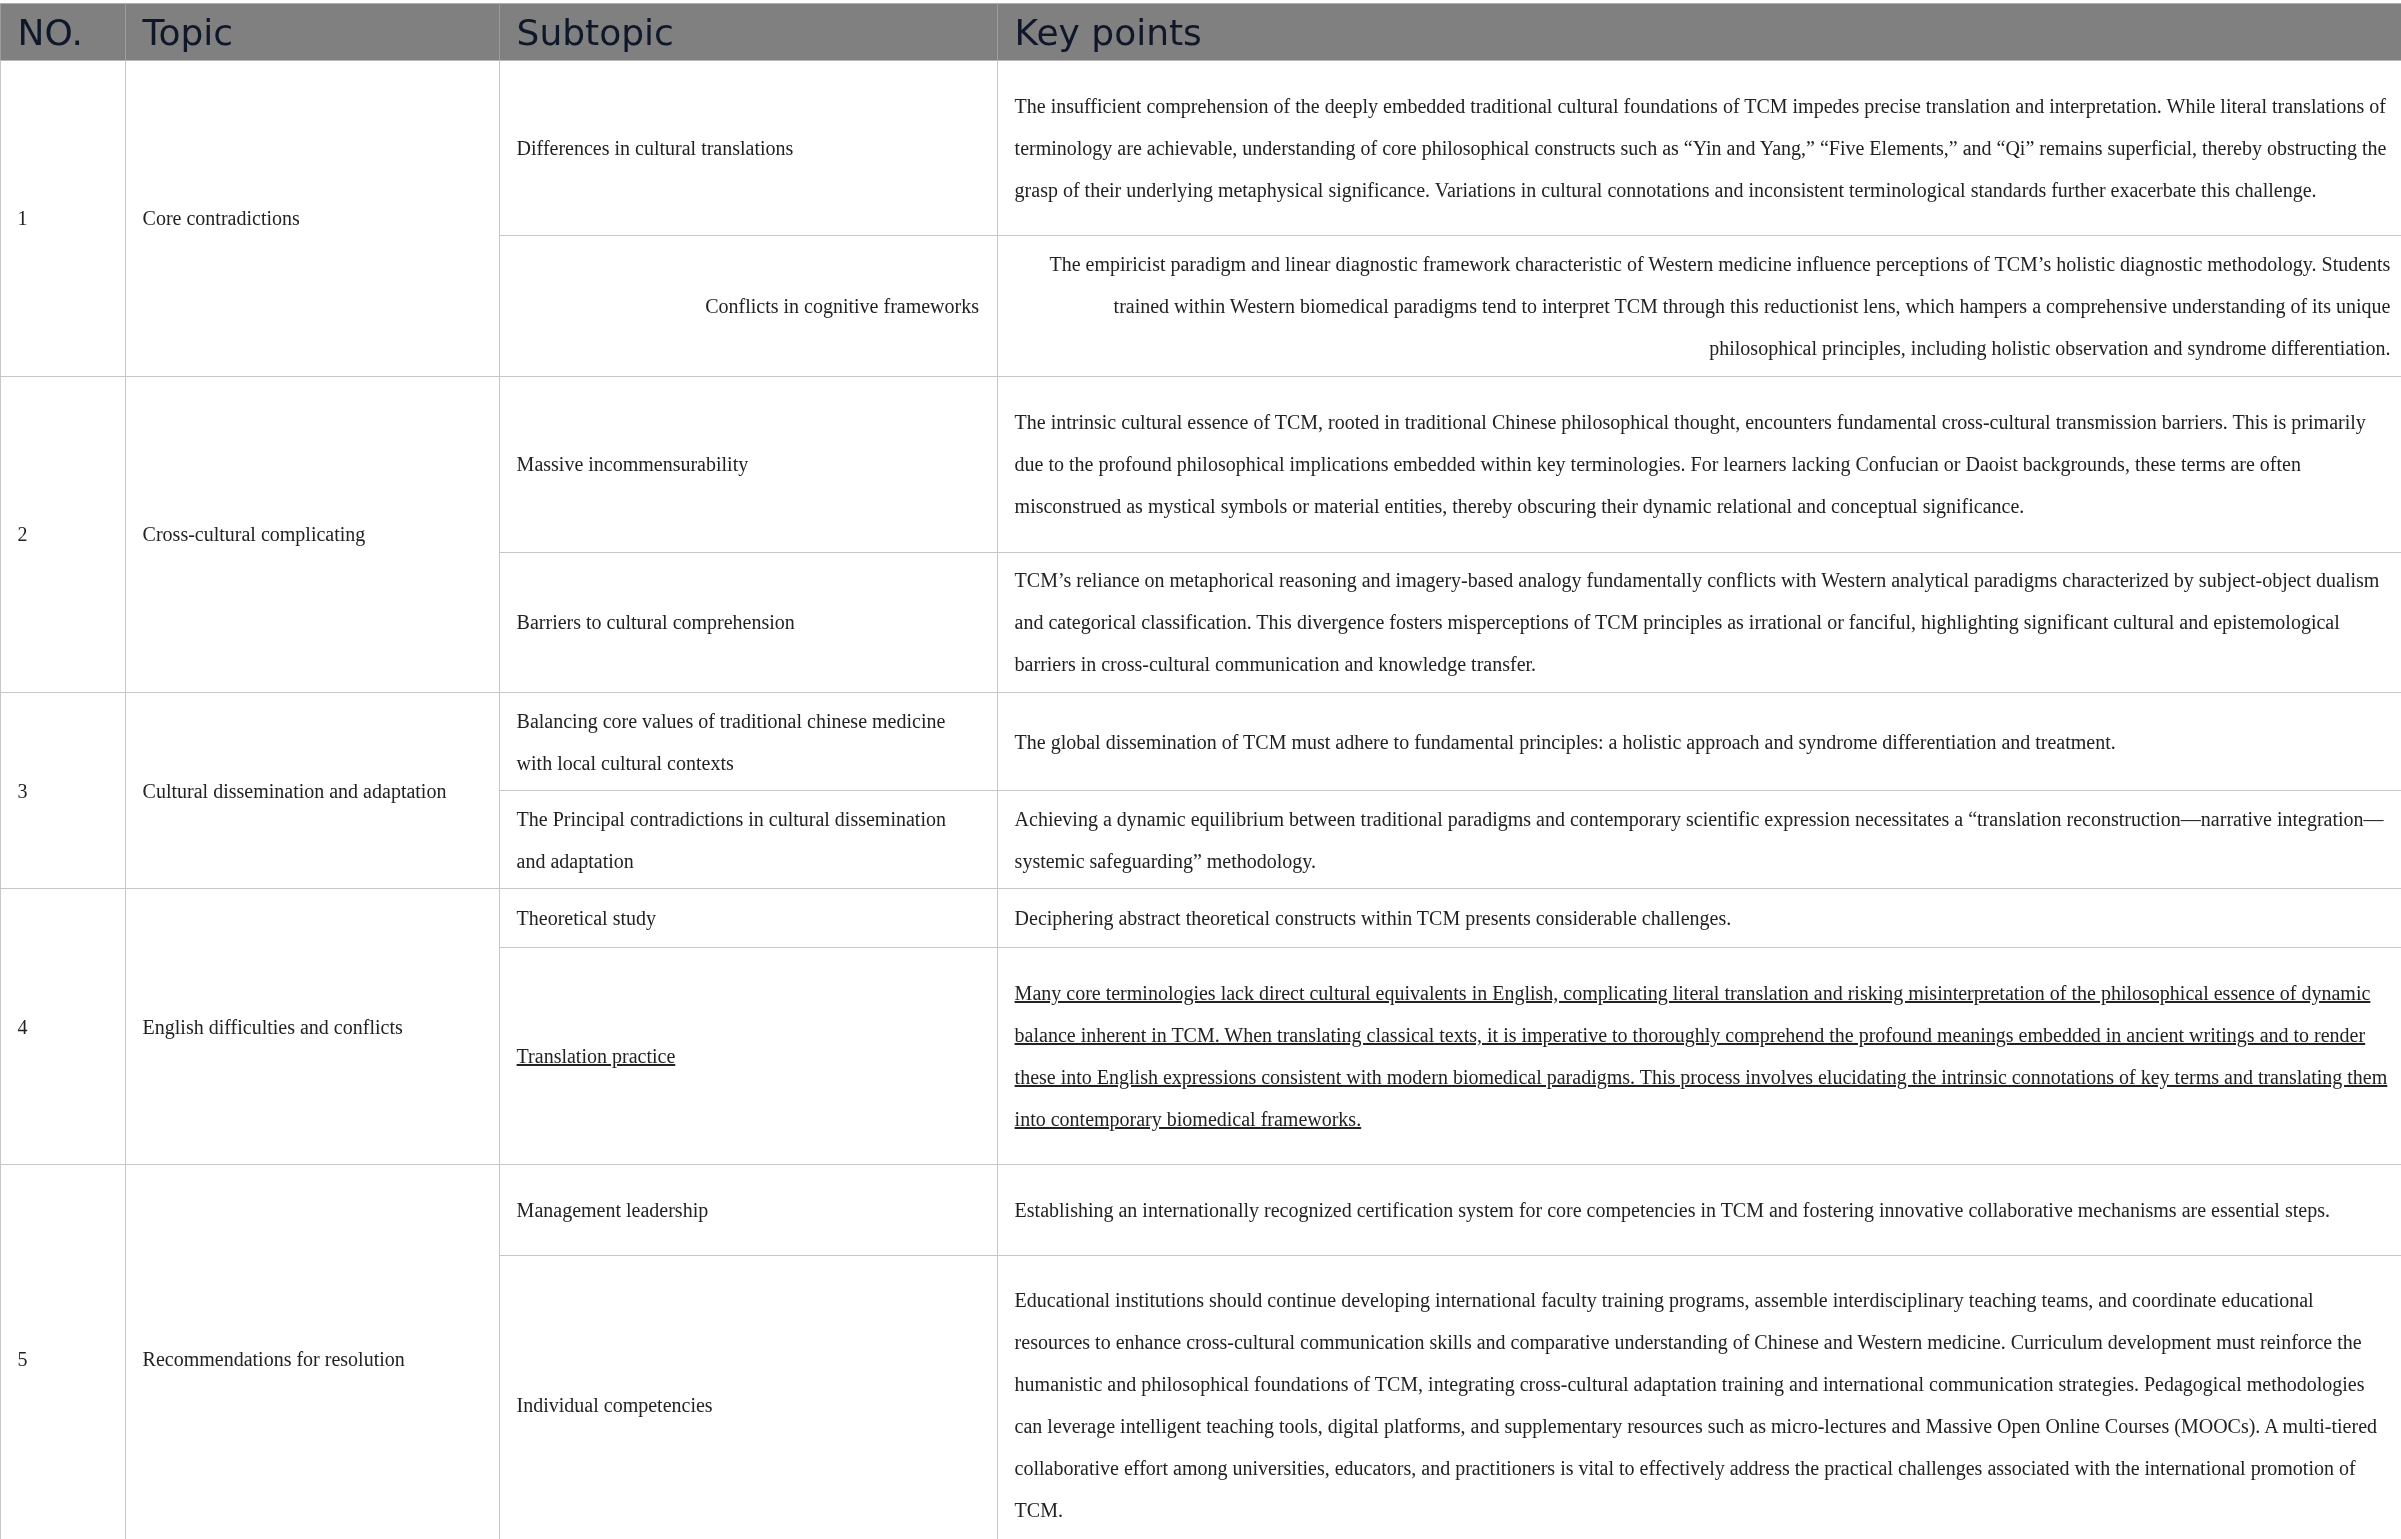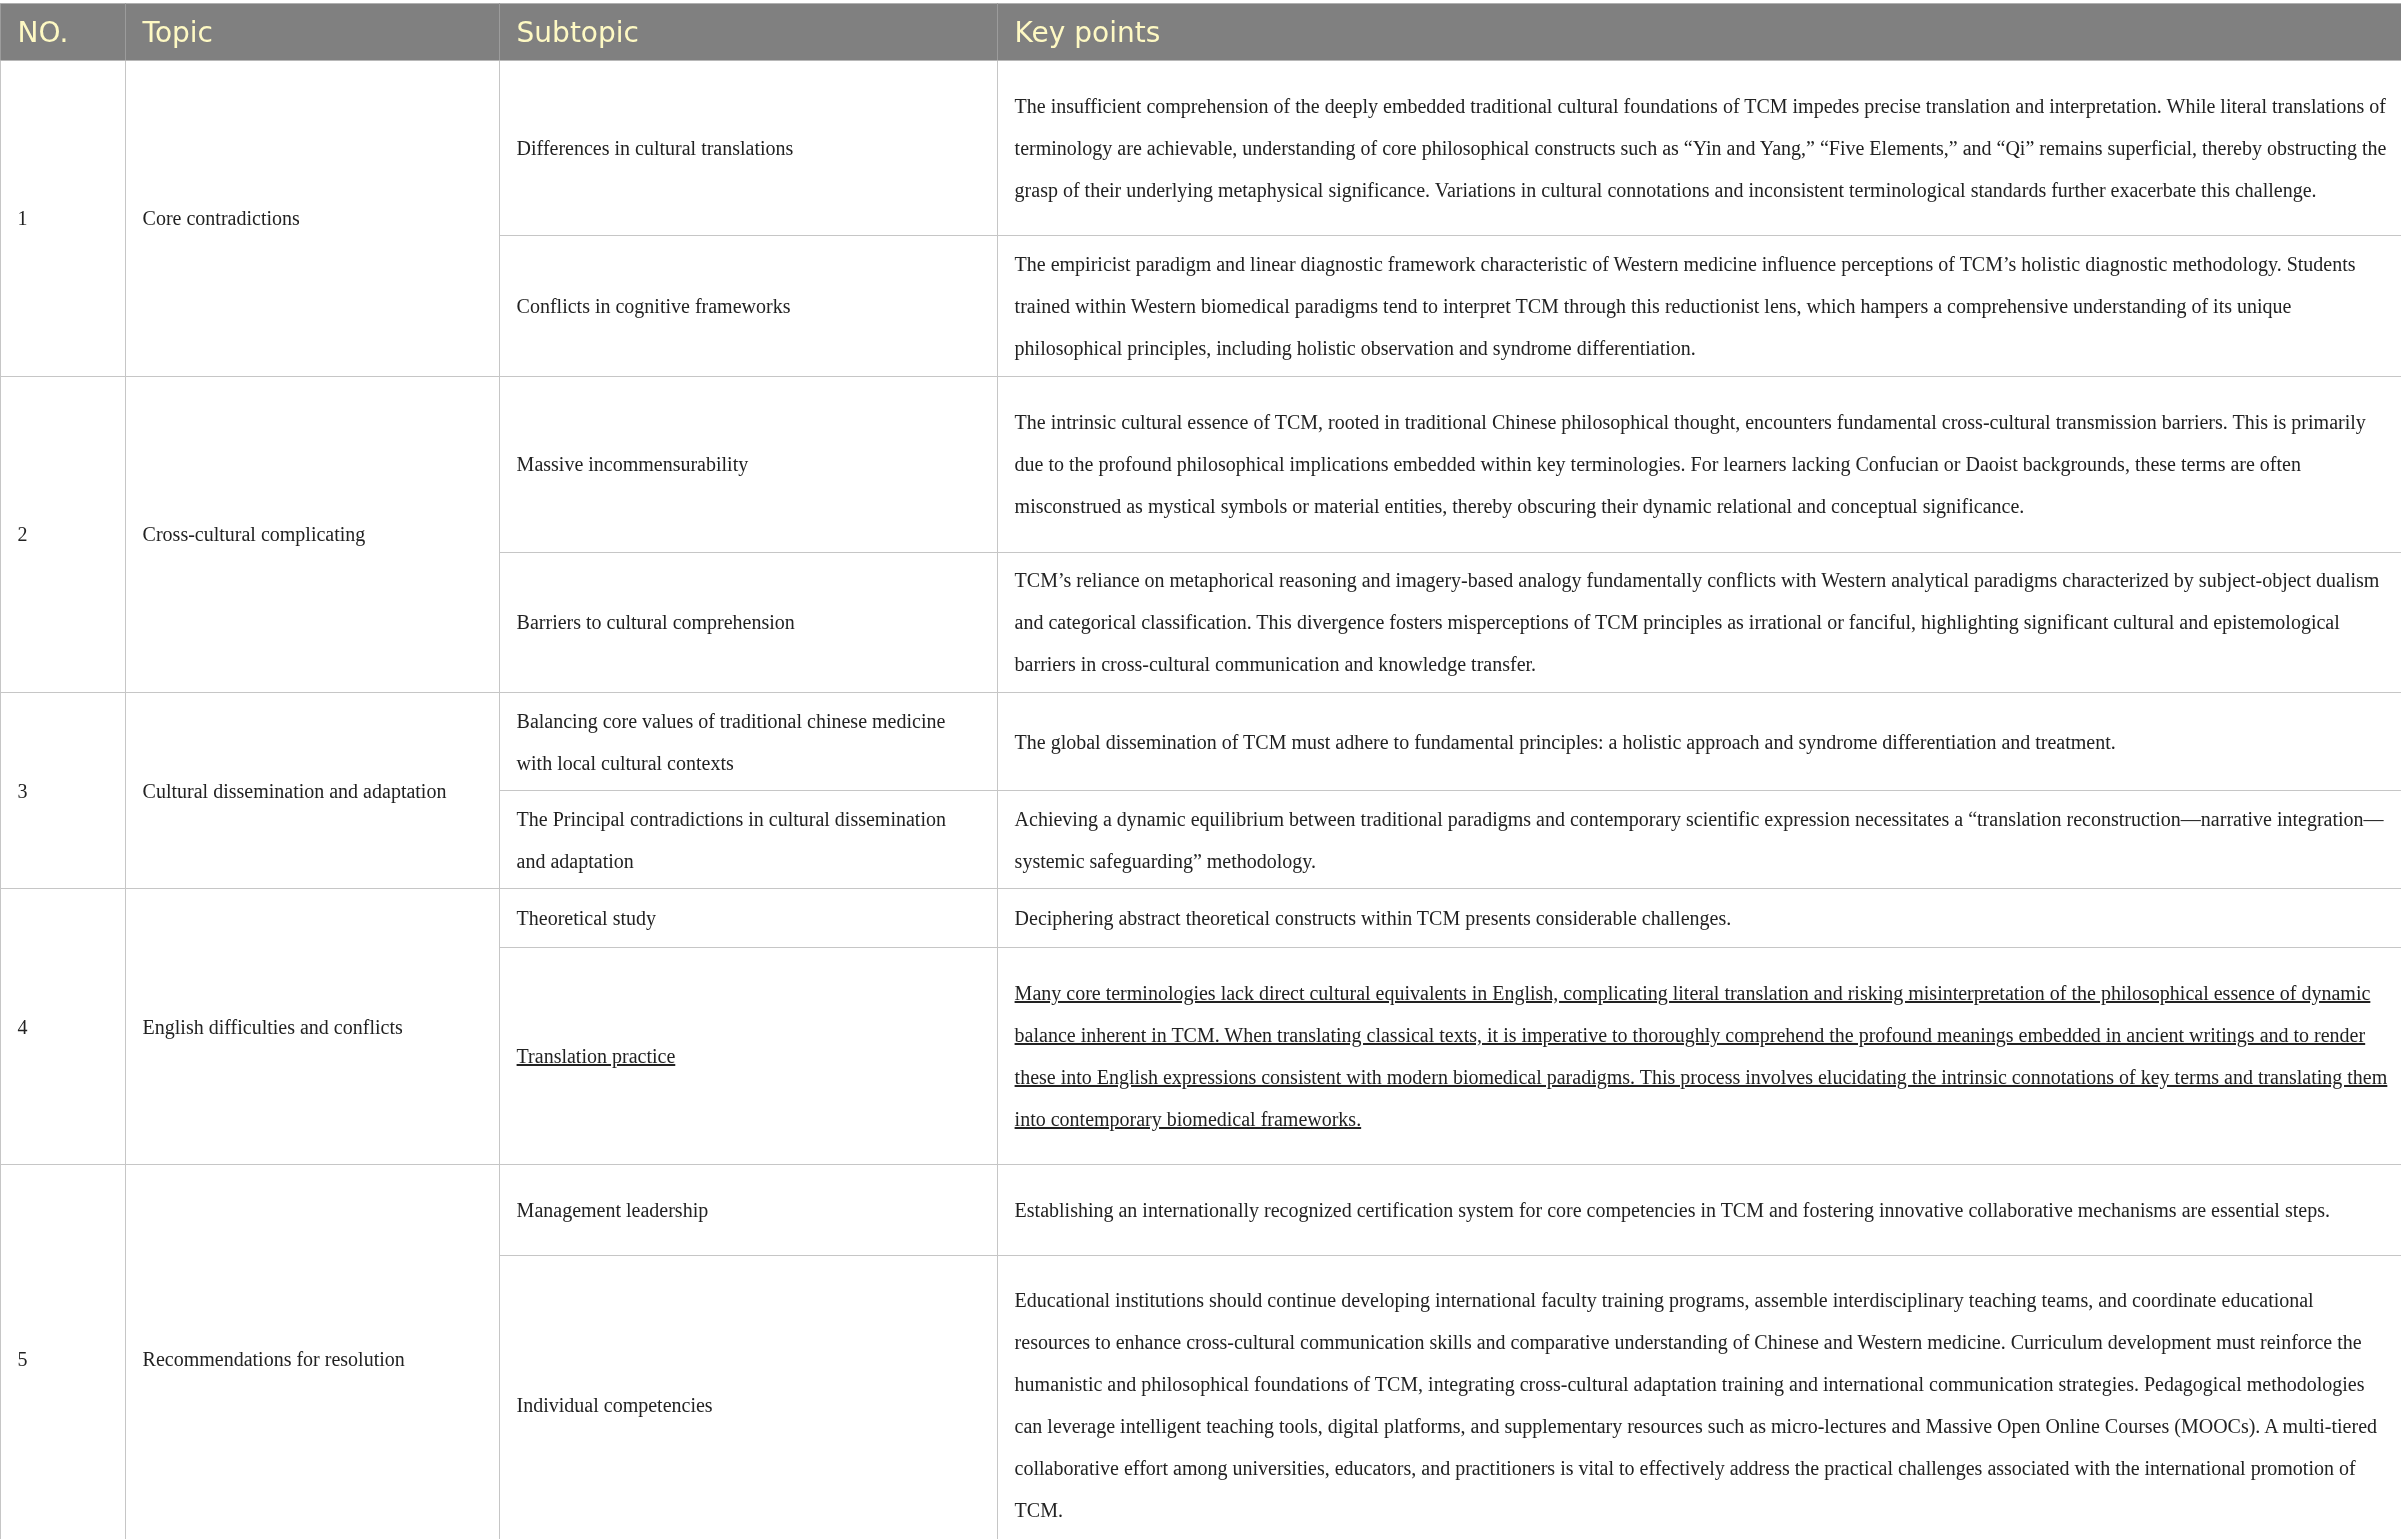--- a/index.html
+++ b/index.html
@@ -11,24 +11,24 @@
     table-layout: fixed;
     font-family: "Liberation Serif", "DejaVu Serif", serif;
     color: #222222;
   }
   col.c-no { width: 125px; }
   col.c-topic { width: 374px; }
   col.c-sub { width: 498px; }
   col.c-key { width: 1405px; }
   thead th {
     background: #808080;
-    color: #fef9c3;
+    color: #0f172a;
     font-family: "DejaVu Sans", "Liberation Sans", sans-serif;
     font-weight: normal;
-    font-size: 28px;
+    font-size: 36px;
     text-align: left;
     height: 56px;
     padding: 0 0 0 16.6px;
     border-top: 1.7px solid #b0b0b0;
     border-left: 1.7px solid #9c9c9c;
     border-right: 1.7px solid #9c9c9c;
     border-bottom: 1.7px solid #b8b8b8;
     vertical-align: middle;
     letter-spacing: 0px;
   }
@@ -37,21 +37,21 @@
     font-size: 20px;
     line-height: 42px;
     padding: 6.6px 18px 6.6px 16.6px;
     vertical-align: middle;
     text-align: left;
   }
   td.no { padding-left: 16.6px; }
   td.key { padding-left: 16.6px; padding-right: 11.6px; }
   
   tr.h-1a td { height: 161px; }
-  tr.h-1b td { height: 118px; }
+  tr.h-1b td { height: 118px; text-align: right; }
   tr.h-2a td { height: 162px; }
   tr.h-2b td { height: 120px; }
   tr.h-3a td { height: 77px; }
   tr.h-3b td { height: 69px; font-family: Liberation Serif, serif; }
   tr.h-4a td { height: 44px; }
   tr.h-4b td { height: 203px; text-decoration: underline; }
   tr.h-5a td { height: 77px; }
   tr.h-5b td { height: 284px; }
 </style>
 </head>

